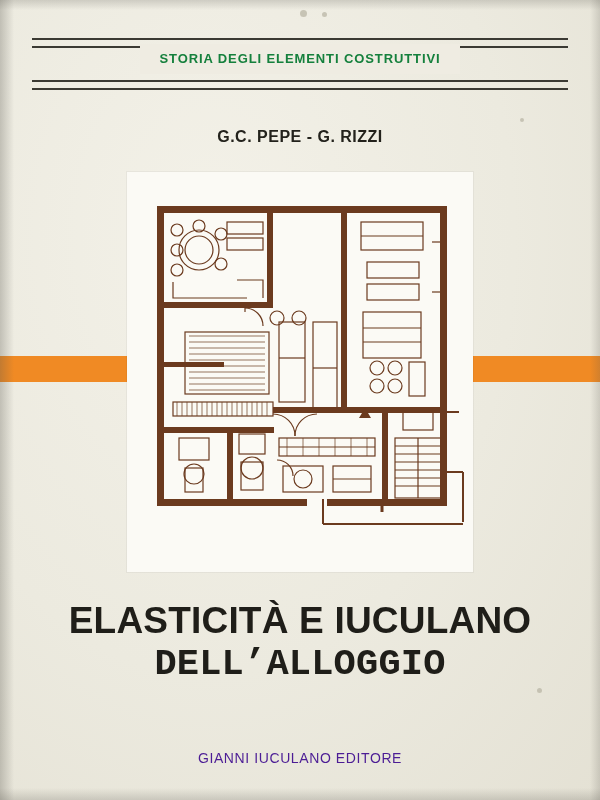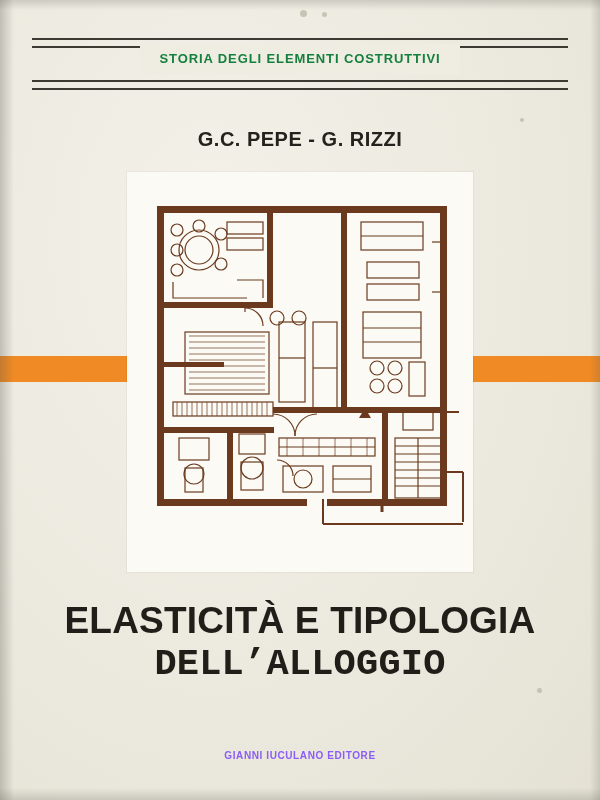--- a/index.html
+++ b/index.html
@@ -77,21 +77,21 @@
     height: 30px;
     background: #efece2;
   }
 
   
   .authors {
     position: absolute;
     left: 0; right: 0;
     top: 128px;
     text-align: center;
-    font-size: 20px;
+    font-size: 16px;
     font-weight: bold;
     letter-spacing: 0.5px;
     color: #23221c;
   }
 
   
   .orange-band {
     position: absolute;
     left: 0; right: 0;
     top: 356px;
@@ -125,24 +125,24 @@
     letter-spacing: 0.2px;
   }
   .main-title .line2 { display: block; font-family: Liberation Mono, monospace; }
 
   
   .publisher {
     position: absolute;
     left: 0; right: 0;
     top: 750px;
     text-align: center;
-    font-size: 10px;
-    font-weight: bold;
+    font-size: 14px;
+    font-weight: normal;
     letter-spacing: 0.6px;
-    color: #8b5cf6;
+    color: #4c1d95;
   }
 
   
   .speck {
     position: absolute;
     background: #b9b5a6;
     border-radius: 50%;
     opacity: 0.75;
   }
 </style>
@@ -309,21 +309,21 @@
         <path d="M320 240 L332 240" stroke-width="2"></path>
         <path d="M320 300 L336 300" stroke-width="2"></path>
         <path d="M336 300 L336 350" stroke-width="2"></path>
         <path d="M196 327 L196 352" stroke-width="2"></path>
         <path d="M196 352 L336 352" stroke-width="2"></path>
       </g>
     </svg>
   </div>
 
   <div class="main-title">
-    <span>ELASTICITÀ E TIPOLOGIA</span>
+    <span>ELASTICITÀ E IUCULANO</span>
     <span class="line2">DELL’ALLOGGIO</span>
   </div>
 
   <div class="publisher">GIANNI IUCULANO EDITORE</div>
 
   <div class="speck" style="left:300px; top:10px; width:7px; height:7px;"></div>
   <div class="speck" style="left:322px; top:12px; width:5px; height:5px;"></div>
   <div class="speck" style="left:520px; top:118px; width:4px; height:4px;"></div>
   <div class="speck" style="left:537px; top:688px; width:5px; height:5px;"></div>
 

